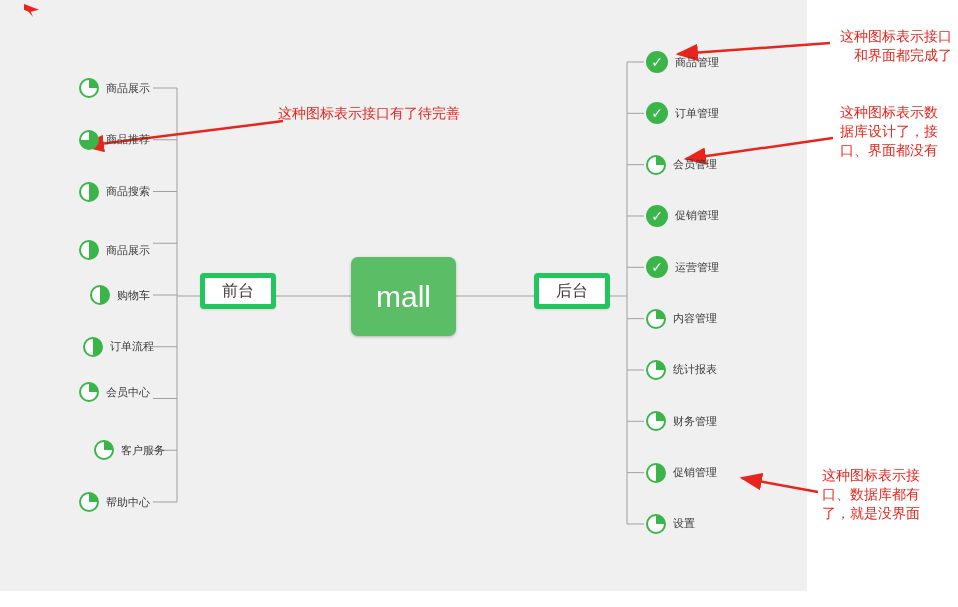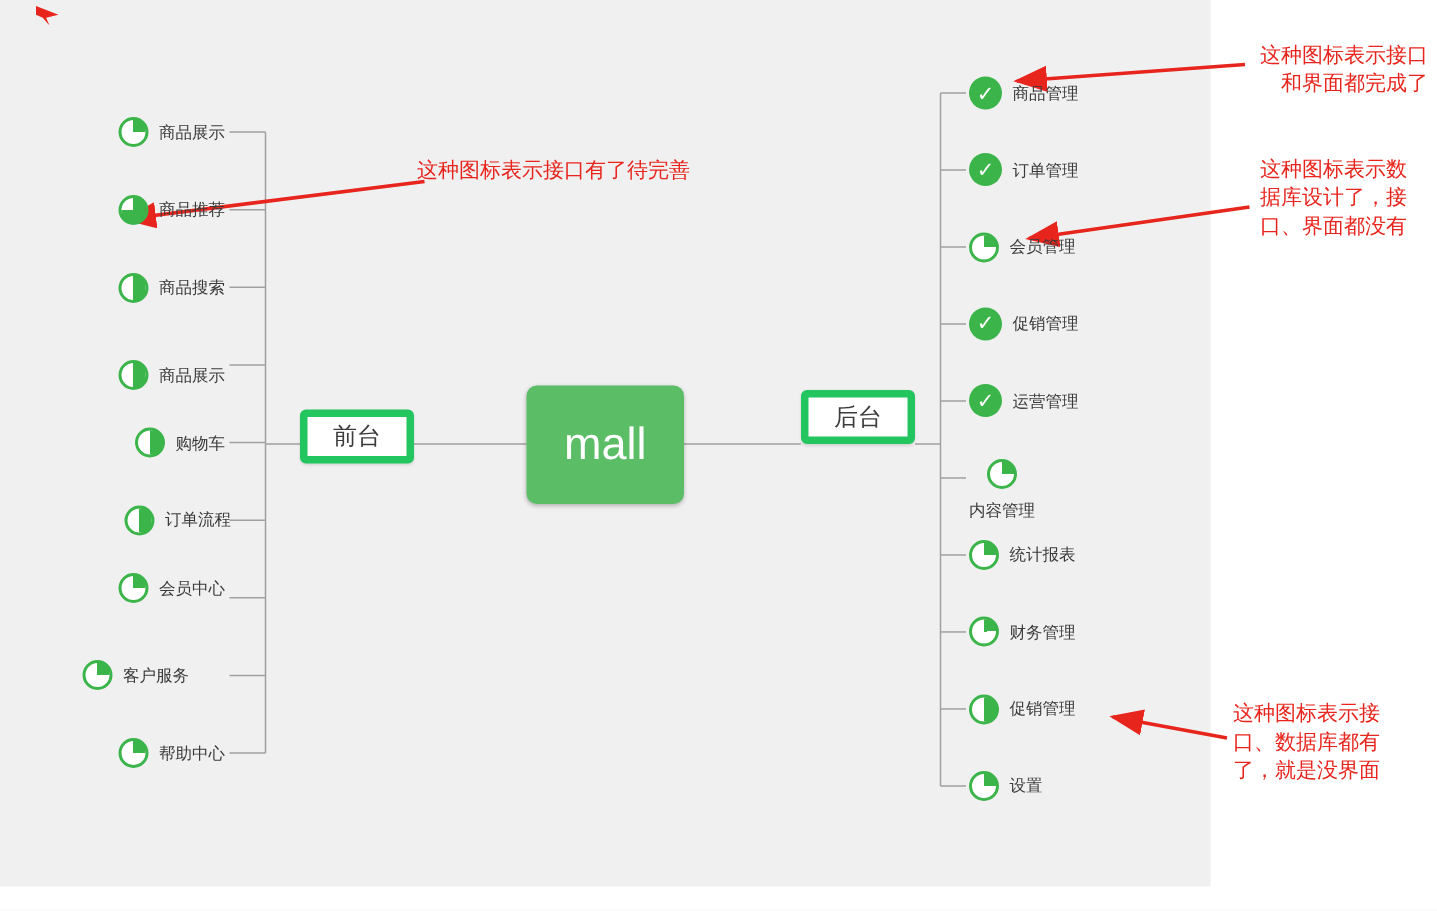--- a/index.html
+++ b/index.html
@@ -11,21 +11,21 @@
   .node{position:absolute;display:flex;align-items:center;justify-content:center;box-sizing:border-box;}
   #root-node{
     left:351px;top:257px;width:105px;height:79px;background:#5bbd66;border-radius:7px;
     color:#ffffff;font-size:30px;box-shadow:0 1px 3px rgba(0,0,0,.25);
   }
   .branch-node{
     width:76px;height:36px;background:#ffffff;border:5px solid #22c55e;border-radius:4px;
     color:#3c3c3c;font-size:16px;box-shadow:0 1px 2px rgba(0,0,0,.12);
   }
   #front-node{left:200px;top:273px;}
-  #back-node{left:534px;top:260px;}
+  #back-node{left:534px;top:273px;}
   .topic-row{position:absolute;height:26px;display:flex;align-items:center;gap:7px;}
   .topic-label{font-size:11px;color:#3a3a3a;white-space:nowrap;}
   .progress-icon{
     width:20px;height:20px;border-radius:50%;border:2px solid #3bb54a;
     box-sizing:border-box;flex:0 0 auto;background:#ffffff;
   }
   .progress-icon.done{
     width:22px;height:22px;border:none;background:#3bb54a;color:#ffffff;
     font-size:14px;font-weight:bold;display:flex;align-items:center;justify-content:center;
   }
@@ -117,21 +117,21 @@
       <span class="topic-label">购物车</span>
     </div>
     <div class="topic-row" style="top: 333.75px; right: 804px;">
       <span class="progress-icon" style="background: conic-gradient(rgb(59, 181, 74) 0deg, rgb(59, 181, 74) 50%, rgb(255, 255, 255) 50%, rgb(255, 255, 255) 100%);"></span>
       <span class="topic-label">订单流程</span>
     </div>
     <div class="topic-row" style="top: 379px; right: 808px;">
       <span class="progress-icon" style="background: conic-gradient(rgb(59, 181, 74) 0deg, rgb(59, 181, 74) 25%, rgb(255, 255, 255) 25%, rgb(255, 255, 255) 100%);"></span>
       <span class="topic-label">会员中心</span>
     </div>
-    <div class="topic-row" style="top: 437.25px; right: 832px;">
+    <div class="topic-row" style="top: 437.25px; right: 793px;">
       <span class="progress-icon" style="background: conic-gradient(rgb(59, 181, 74) 0deg, rgb(59, 181, 74) 25%, rgb(255, 255, 255) 25%, rgb(255, 255, 255) 100%);"></span>
       <span class="topic-label">客户服务</span>
     </div>
     <div class="topic-row" style="top: 489px; right: 808px; align-items: center;">
       <span class="progress-icon" style="background: conic-gradient(rgb(59, 181, 74) 0deg, rgb(59, 181, 74) 25%, rgb(255, 255, 255) 25%, rgb(255, 255, 255) 100%);"></span>
       <span class="topic-label">帮助中心</span>
     </div>
     <div class="topic-row" style="top: 49px; left: 646px;">
       <span class="progress-icon done">✓</span>
       <span class="topic-label">商品管理</span>
@@ -145,21 +145,21 @@
       <span class="topic-label">会员管理</span>
     </div>
     <div class="topic-row" style="top: 202.99px; left: 646px;">
       <span class="progress-icon done">✓</span>
       <span class="topic-label">促销管理</span>
     </div>
     <div class="topic-row" style="top: 254.32px; left: 646px;">
       <span class="progress-icon done">✓</span>
       <span class="topic-label">运营管理</span>
     </div>
-    <div class="topic-row" style="top: 305.65px; left: 646px; flex-direction: column;">
+    <div class="topic-row" style="top: 305.65px; left: 646px;">
       <span class="progress-icon" style="background: conic-gradient(rgb(59, 181, 74) 0deg, rgb(59, 181, 74) 25%, rgb(255, 255, 255) 25%, rgb(255, 255, 255) 100%);"></span>
       <span class="topic-label">内容管理</span>
     </div>
     <div class="topic-row" style="top: 356.98px; left: 646px;">
       <span class="progress-icon" style="background: conic-gradient(rgb(59, 181, 74) 0deg, rgb(59, 181, 74) 25%, rgb(255, 255, 255) 25%, rgb(255, 255, 255) 100%);"></span>
       <span class="topic-label">统计报表</span>
     </div>
     <div class="topic-row" style="top: 408.31px; left: 646px;">
       <span class="progress-icon" style="background: conic-gradient(rgb(59, 181, 74) 0deg, rgb(59, 181, 74) 25%, rgb(255, 255, 255) 25%, rgb(255, 255, 255) 100%);"></span>
       <span class="topic-label">财务管理</span>

